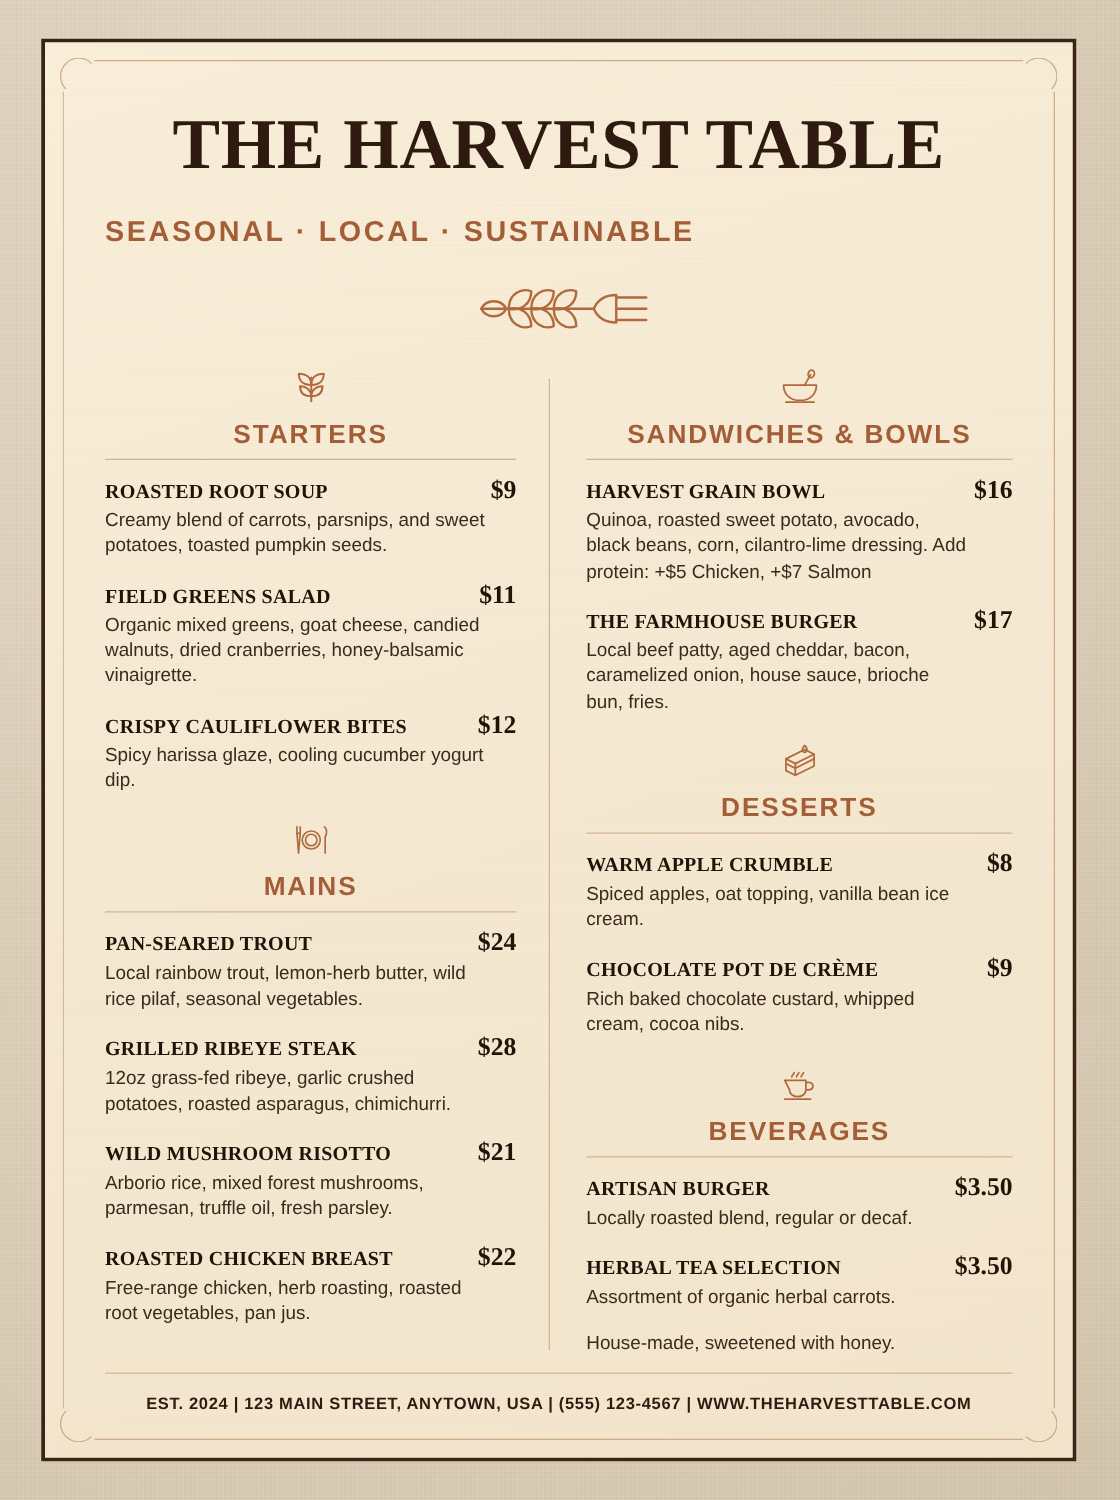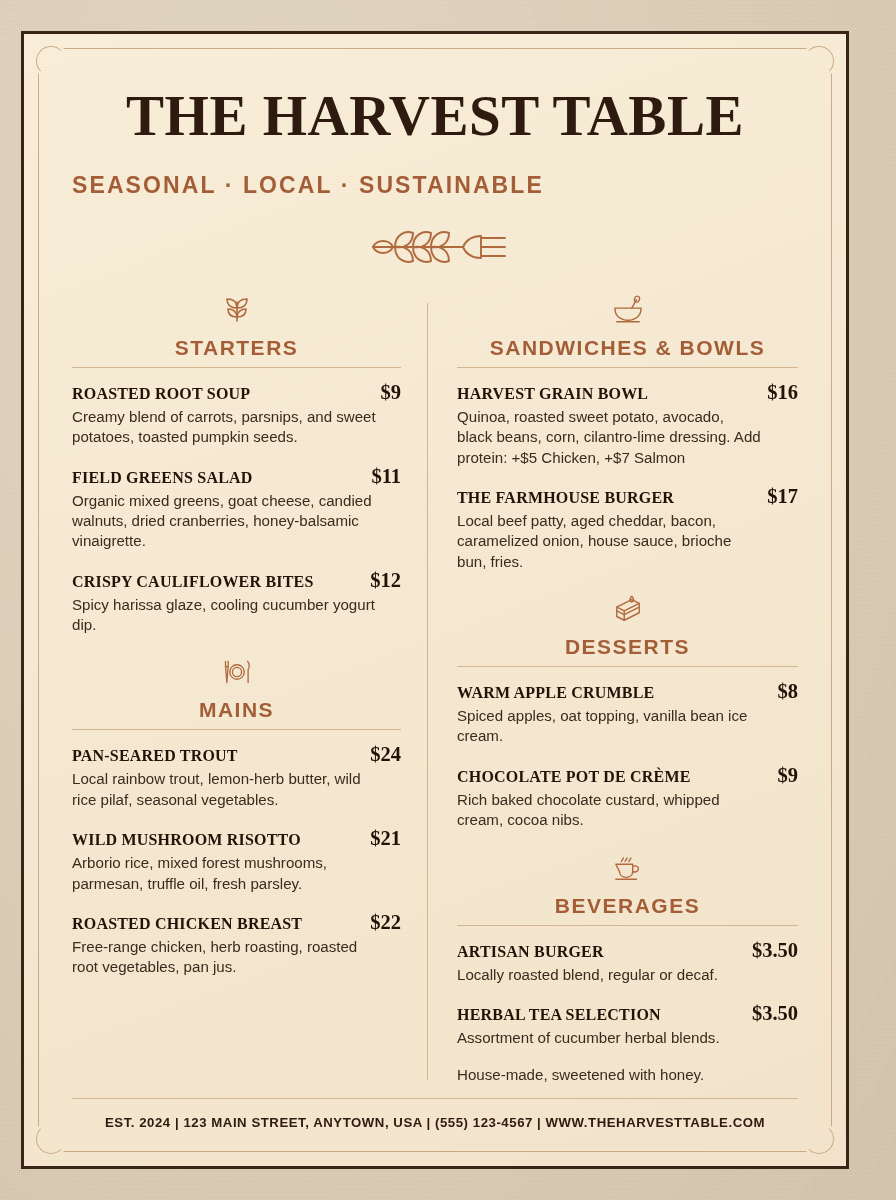--- a/index.html
+++ b/index.html
@@ -19,21 +19,21 @@
     inset: 0;
     background:
       repeating-linear-gradient(0deg, rgba(255,255,255,0.05) 0 1px, rgba(150,120,85,0.045) 1px 2px),
       repeating-linear-gradient(90deg, rgba(255,255,255,0.05) 0 1px, rgba(150,120,85,0.04) 1px 2px),
       radial-gradient(ellipse at 30% 20%, #e3d7c2 0%, #dacdb6 55%, #d2c4ab 100%);
   }
 
   
   #card-outer {
     position: absolute;
-    left: 21px;
+    left: 33px;
     top: 31px;
     width: 828px;
     height: 1138px;
     border: 3px solid #3a2317;
     background: #f7ead4;
   }
   #card-inner {
     position: absolute;
     inset: 0;
     background:
@@ -286,20 +286,27 @@
               <div class="section-rule"></div>
 
               <div class="item">
                 <div class="item-head">
                   <span class="item-name">PAN-SEARED TROUT</span>
                   <span class="item-price">$24</span>
                 </div>
                 <div class="item-desc">Local rainbow trout, lemon-herb butter, wild rice pilaf, seasonal vegetables.</div>
               </div>
 
+              <div class="item">
+                <div class="item-head">
+                  <span class="item-name">GRILLED RIBEYE STEAK</span>
+                  <span class="item-price">$28</span>
+                </div>
+                <div class="item-desc">12oz grass-fed ribeye, garlic crushed potatoes, roasted asparagus, chimichurri.</div>
+              </div>
 
               <div class="item">
                 <div class="item-head">
                   <span class="item-name">WILD MUSHROOM RISOTTO</span>
                   <span class="item-price">$21</span>
                 </div>
                 <div class="item-desc">Arborio rice, mixed forest mushrooms, parmesan, truffle oil, fresh parsley.</div>
               </div>
 
               <div class="item">
@@ -403,21 +410,21 @@
                   <span class="item-price">$3.50</span>
                 </div>
                 <div class="item-desc">Locally roasted blend, regular or decaf.</div>
               </div>
 
               <div class="item">
                 <div class="item-head">
                   <span class="item-name">HERBAL TEA SELECTION</span>
                   <span class="item-price">$3.50</span>
                 </div>
-                <div class="item-desc">Assortment of cucumber herbal blends.</div>
+                <div class="item-desc">Assortment of organic herbal carrots.</div>
               </div>
 
               <div class="item">
                 <div class="item-desc">House-made, sweetened with honey.</div>
               </div>
             </div>
 
           </div>
         </div>
 

